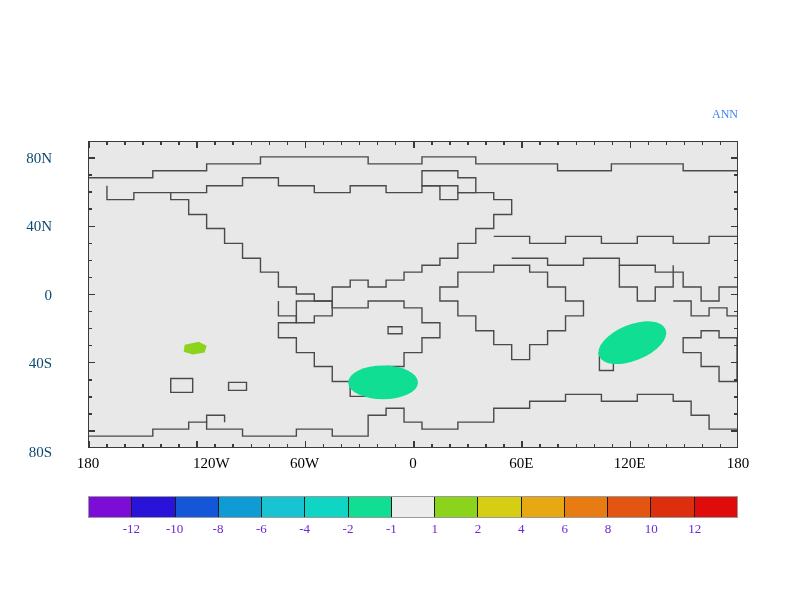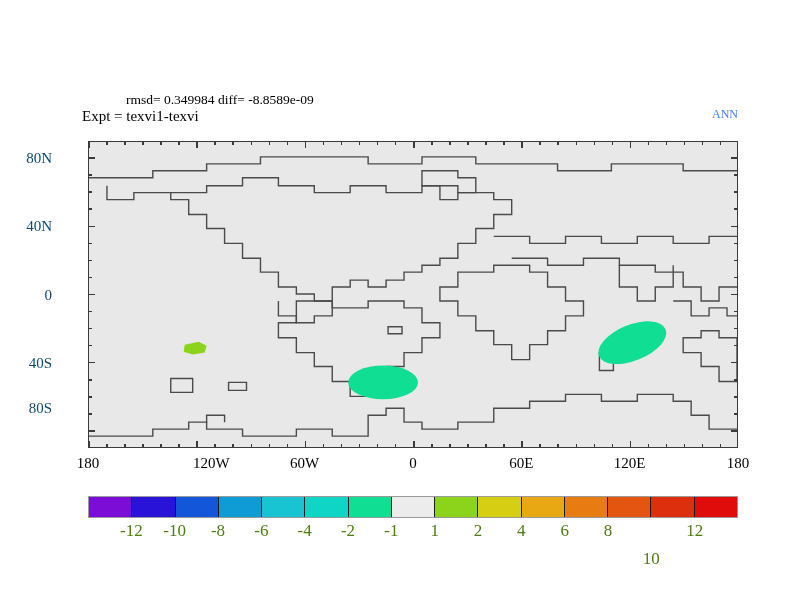--- a/index.html
+++ b/index.html
@@ -106,34 +106,32 @@
     display:flex;
     width:100%;height:100%;
     border:1px solid #9a9a9a;
     box-sizing:border-box;
   }
   .cbar-seg{flex:1 1 0;height:100%;border-right:1px solid #1a1a1a;box-sizing:border-box;}
   .cbar-seg:last-child{border-right:none;}
   .cbar-lab{
     position:absolute;
     top:521px;
-    font-size:17px;
-    color:#4d7c0f;
+    font-size:13px;
+    color:#6d28d9;
     white-space:nowrap;
     transform:translateX(-50%);
   }
 </style>
 </head>
 <body>
 
 <div id="root">
 
 
-  <div class="rmsd">rmsd= 0.349984 diff= -8.8589e-09</div>
-  <div class="expt">Expt = texvi1-texvi</div>
   <div class="season">ANN</div>
 
   <div class="plot">
     <svg viewBox="0 0 650 307" preserveAspectRatio="none">
       <g fill="none" stroke="#4a4a4a" stroke-width="1.4" stroke-linejoin="miter" stroke-linecap="butt">
 
         <path d="M0,36 L64,36 L64,29 L118,29 L118,22 L172,22 L172,15 L280,15 L280,22 L334,22 L334,15 L388,15 L388,22 L470,22 L470,29 L524,29 L524,22 L596,22 L596,29 L650,29"></path>
 
         <path d="M18,44 L18,58 L45,58 L45,51 L82,51 L82,58 L100,58 L100,73 L118,73 L118,87 L136,87 L136,102 L154,102 L154,117 L172,117 L172,131 L190,131 L190,146 L208,146 L208,153 L226,153 L226,160 L244,160 L244,146 L262,146 L262,139 L280,139 L280,146 L298,146 L298,139 L316,139 L316,131 L334,131 L334,124 L352,124 L352,117 L370,117 L370,102 L388,102 L388,87 L406,87 L406,73 L424,73 L424,58 L406,58 L406,51 L370,51 L370,44 L334,44 L334,51 L298,51 L298,44 L262,44 L262,51 L226,51 L226,44 L190,44 L190,36 L154,36 L154,44 L118,44 L118,51 L82,51"></path>
 
@@ -186,21 +184,21 @@
       <div class="tick tick-r" style="left: 731px; top: 225.528px;"></div>
       <div class="ylab" style="top: 226.278px;">40N</div>
       <div class="tick tick-l" style="left: 88px; top: 293.75px;"></div>
       <div class="tick tick-r" style="left: 731px; top: 293.75px;"></div>
       <div class="ylab" style="top: 294.5px;">0</div>
       <div class="tick tick-l" style="left: 88px; top: 361.972px;"></div>
       <div class="tick tick-r" style="left: 731px; top: 361.972px;"></div>
       <div class="ylab" style="top: 362.722px;">40S</div>
       <div class="tick tick-l" style="left: 88px; top: 430.194px;"></div>
       <div class="tick tick-r" style="left: 731px; top: 430.194px;"></div>
-      <div class="ylab" style="top: 408px;">80S</div>
+      <div class="ylab" style="top: 452px;">80S</div>
       <div class="tick tick-l minor" style="left: 88px; top: 413.139px;"></div>
       <div class="tick tick-r minor" style="left: 734px; top: 413.139px;"></div>
       <div class="tick tick-l minor" style="left: 88px; top: 396.083px;"></div>
       <div class="tick tick-r minor" style="left: 734px; top: 396.083px;"></div>
       <div class="tick tick-l minor" style="left: 88px; top: 379.028px;"></div>
       <div class="tick tick-r minor" style="left: 734px; top: 379.028px;"></div>
       <div class="tick tick-l minor" style="left: 88px; top: 344.917px;"></div>
       <div class="tick tick-r minor" style="left: 734px; top: 344.917px;"></div>
       <div class="tick tick-l minor" style="left: 88px; top: 327.861px;"></div>
       <div class="tick tick-r minor" style="left: 734px; top: 327.861px;"></div>
@@ -326,17 +324,17 @@
       <div class="cbar-lab" style="left: 218px;">-8</div>
       <div class="cbar-lab" style="left: 261.333px;">-6</div>
       <div class="cbar-lab" style="left: 304.667px;">-4</div>
       <div class="cbar-lab" style="left: 348px;">-2</div>
       <div class="cbar-lab" style="left: 391.333px;">-1</div>
       <div class="cbar-lab" style="left: 434.667px;">1</div>
       <div class="cbar-lab" style="left: 478px;">2</div>
       <div class="cbar-lab" style="left: 521.333px;">4</div>
       <div class="cbar-lab" style="left: 564.667px;">6</div>
       <div class="cbar-lab" style="left: 608px;">8</div>
-      <div class="cbar-lab" style="left: 651.333px; margin-top: 28px;">10</div>
+      <div class="cbar-lab" style="left: 651.333px;">10</div>
       <div class="cbar-lab" style="left: 694.667px;">12</div>
     </div>
 
 </div>
 
 </body></html>

